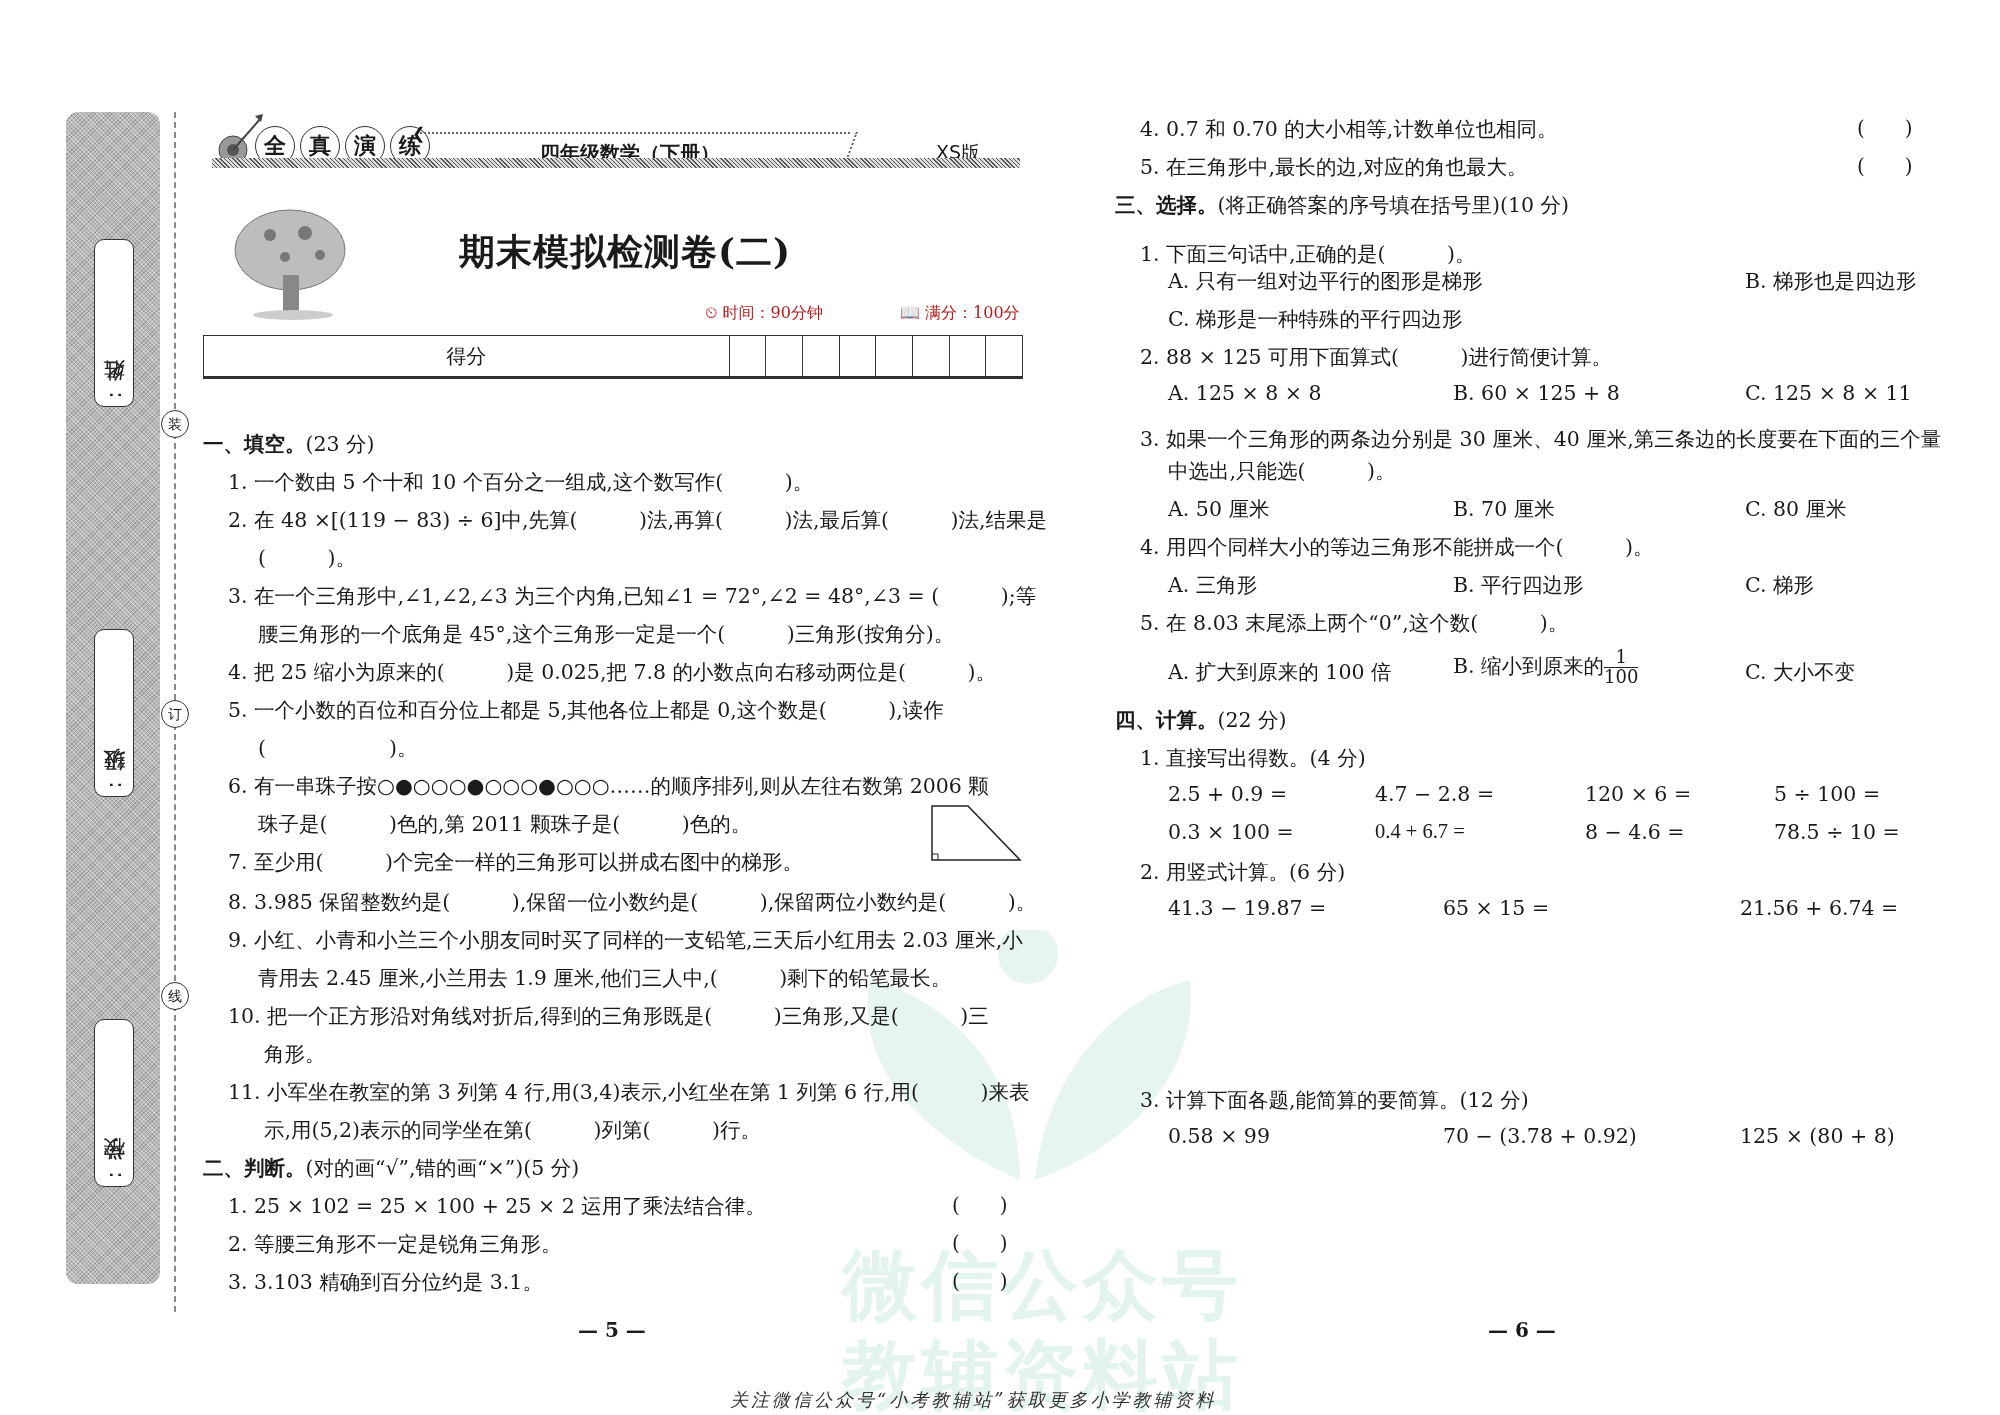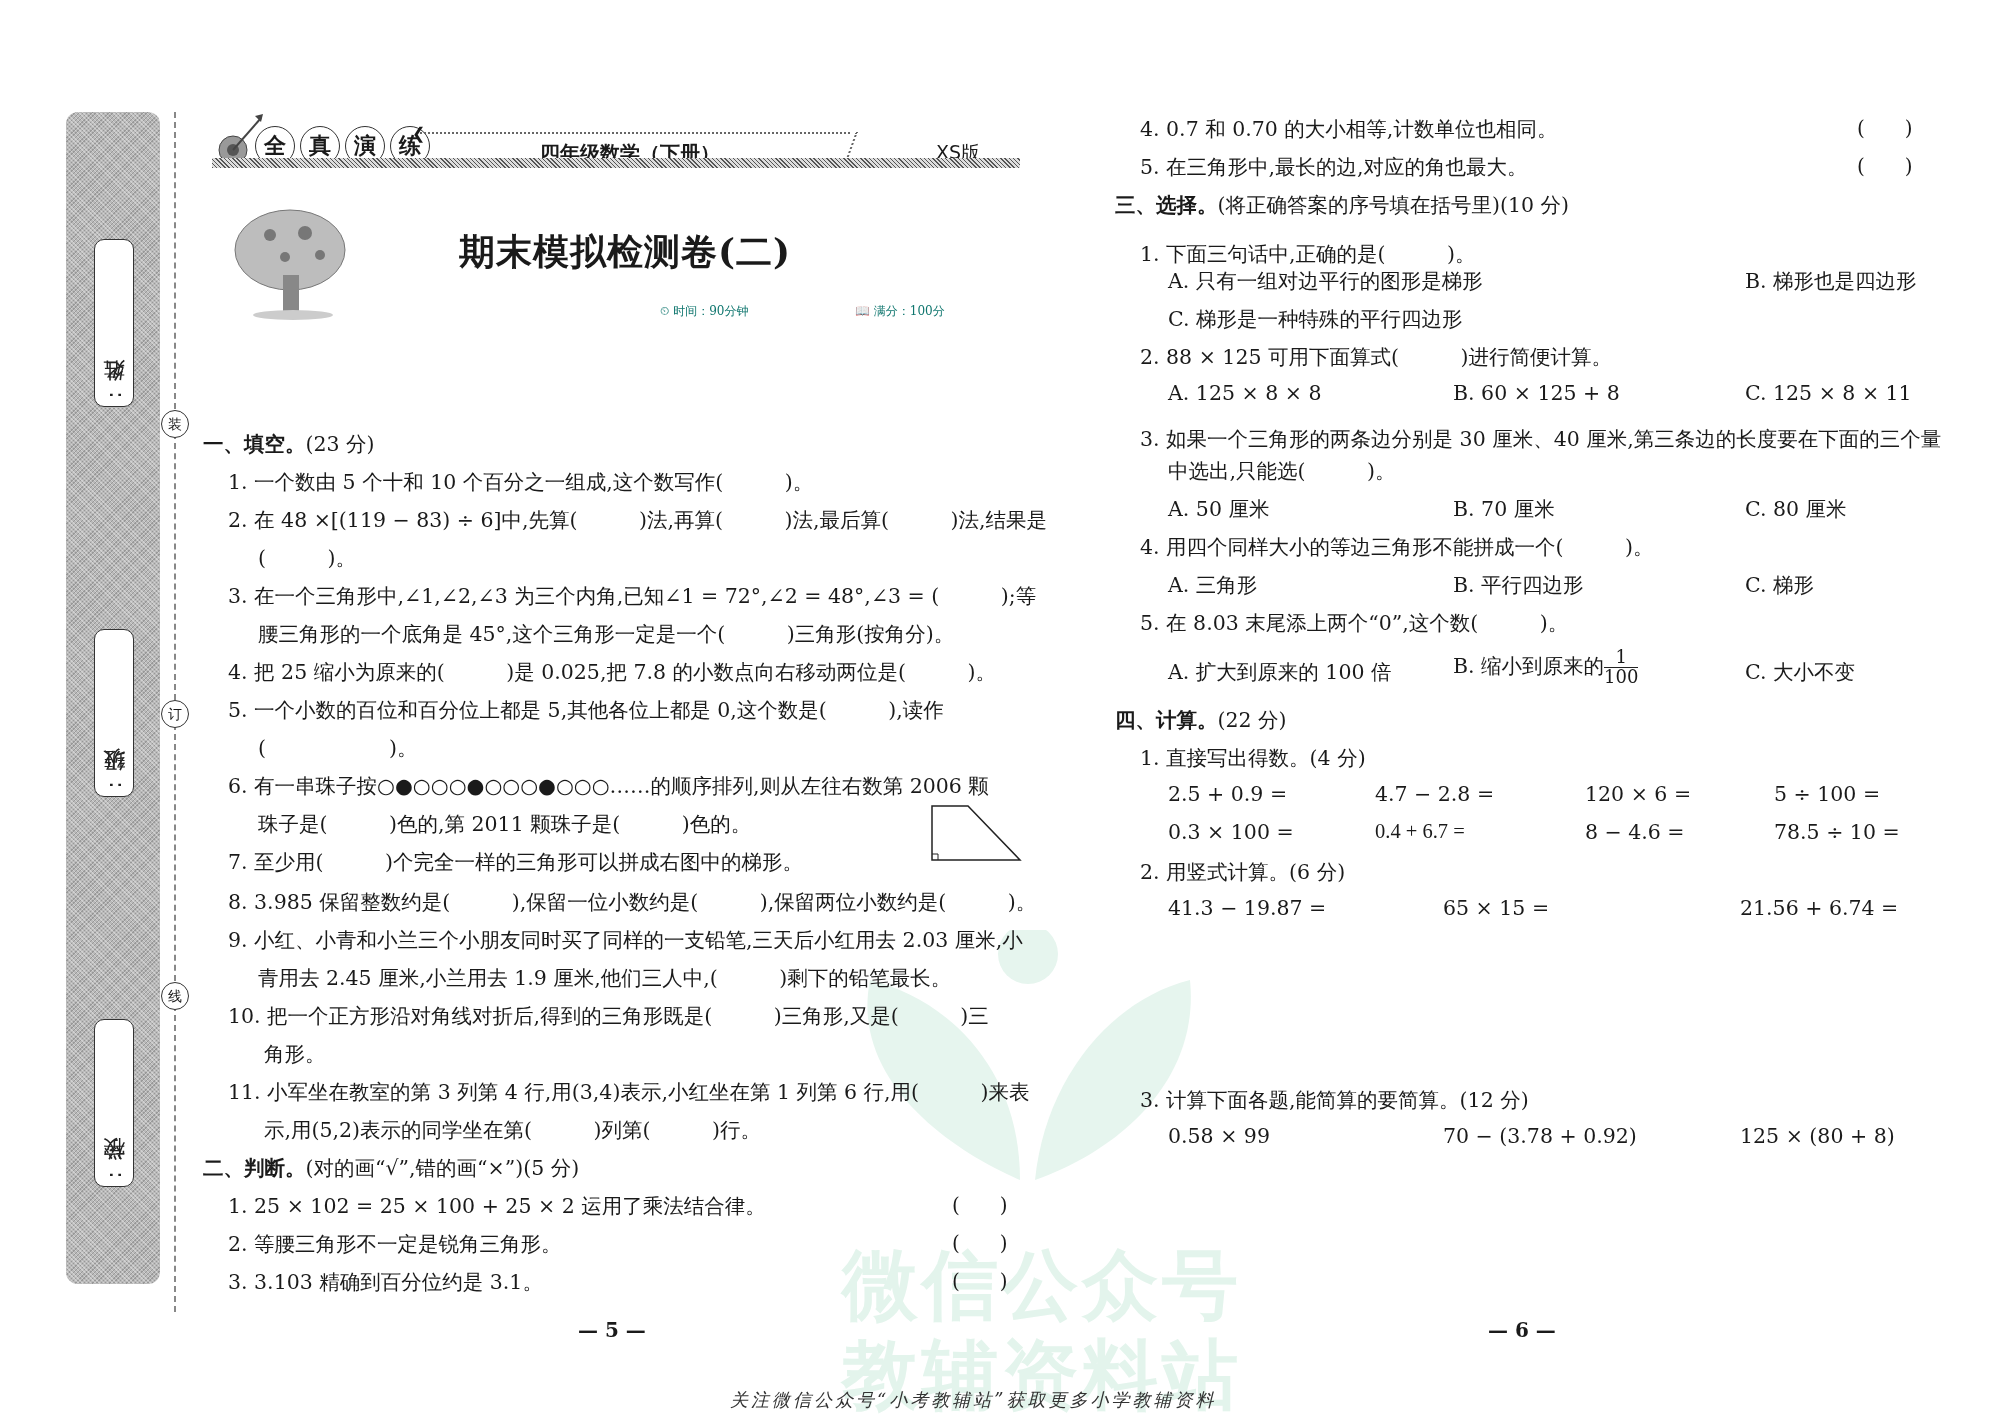--- a/index.html
+++ b/index.html
@@ -60,21 +60,21 @@
     font-family:"DejaVu Sans", sans-serif; font-weight:bold; font-size:20px;
   }
   .hdr-ver {
     position:absolute; top:140px; left:936px; font-family:"DejaVu Sans", sans-serif; font-size:19px;
   }
   .tree { position:absolute; left:225px; top:205px; width:135px; height:115px; }
   .exam-title {
     position:absolute; top:228px; left:400px; width:450px; text-align:center;
     font-size:36px; font-weight:bold; letter-spacing:1px;
   }
-  .meta { position:absolute; top:303px; font-size:12px; color:#0f766e; }
+  .meta { position:absolute; top:303px; font-size:16px; color:#b91c1c;margin-left:45px; }
   
   table.score {
     position:absolute; left:203px; top:335px; width:820px; border-collapse:collapse;
     font-size:20px;
   }
   table.score td { border:1.5px solid #333; height:38px; text-align:center; }
   table.score { border-bottom:3px solid #333; }
   
   .line { position:absolute; font-size:20.5px; white-space:nowrap; }
   .sec { font-weight:bold; }
@@ -161,20 +161,31 @@
   <span>⏲</span>
   <span>时间：90分钟</span>
 </div>
 <div class="meta" style="left:855px;">
   <span>📖</span>
   <span>满分：100分</span>
 </div>
 
 <table class="score">
   <tbody>
+  <tr>
+    <td>得分</td>
+    <td></td>
+    <td></td>
+    <td></td>
+    <td></td>
+    <td></td>
+    <td></td>
+    <td></td>
+    <td></td>
+  </tr>
 </tbody>
   </table>
 
 <div class="line sec" style="left:203px;top:430px;">
   <span>一、填空。</span><span class="note">(23 分)</span>
 </div>
 <div class="line" style="left:228px;top:468px;">1. 一个数由 5 个十和 10 个百分之一组成,这个数写作(　　　)。</div>
 <div class="line" style="left:228px;top:506px;">2. 在 48 ×[(119 − 83) ÷ 6]中,先算(　　　)法,再算(　　　)法,最后算(　　　)法,结果是</div>
 <div class="line" style="left:258px;top:544px;">(　　　)。</div>
 <div class="line" style="left:228px;top:582px;">3. 在一个三角形中,∠1,∠2,∠3 为三个内角,已知∠1 = 72°,∠2 = 48°,∠3 = (　　　);等</div>

